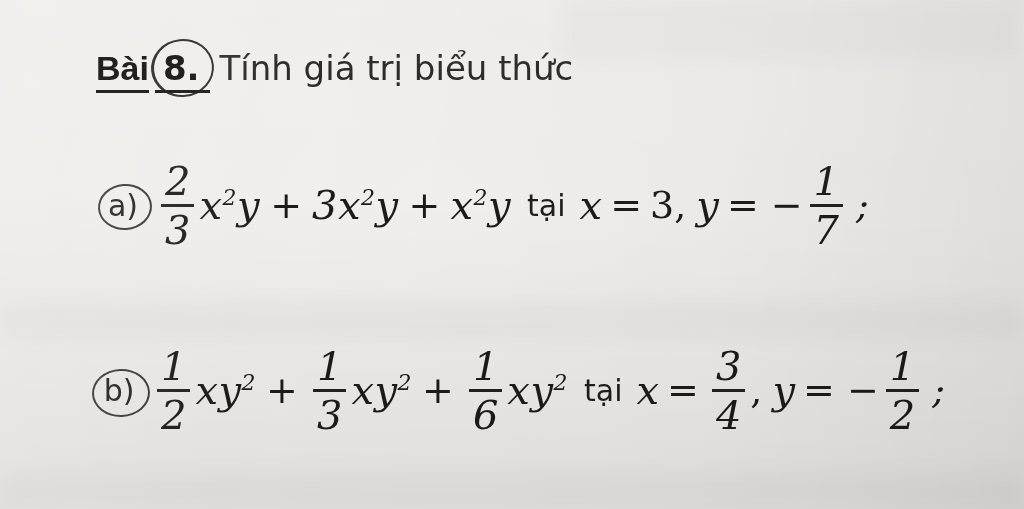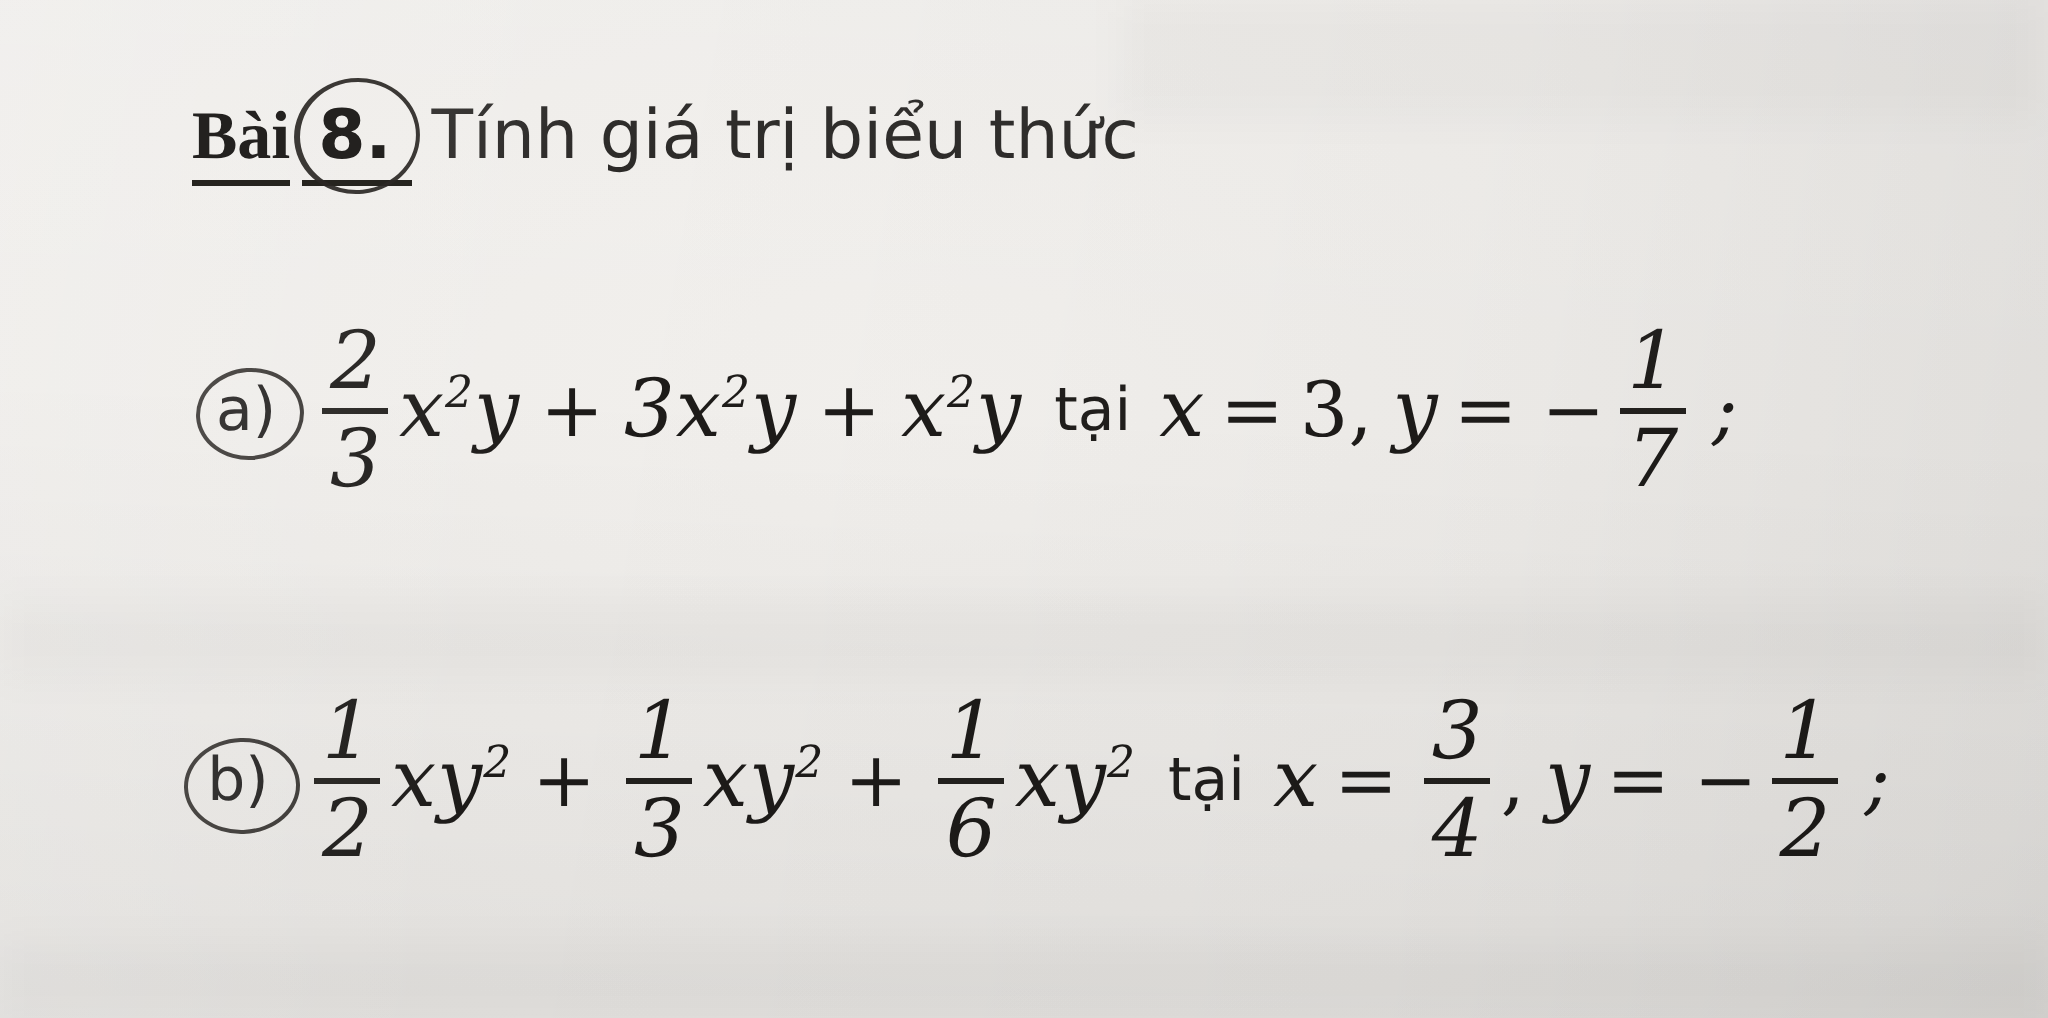--- a/index.html
+++ b/index.html
@@ -43,21 +43,21 @@
   #title-line {
     position: absolute;
     left: 96px;
     top: 48px;
     display: flex;
     align-items: baseline;
     white-space: nowrap;
     color: #23211f;
   }
   .title-bai {
-    font-family: Liberation Serif, serif;
+    font-family: Liberation Sans, sans-serif;
     font-weight: bold;
     font-size: 34px;
     letter-spacing: 0px;
     border-bottom: 3px solid #26241f;
     padding-bottom: 2px;
     position: relative;
     z-index: 2;
   }
   .title-num-wrap {
     position: relative;

